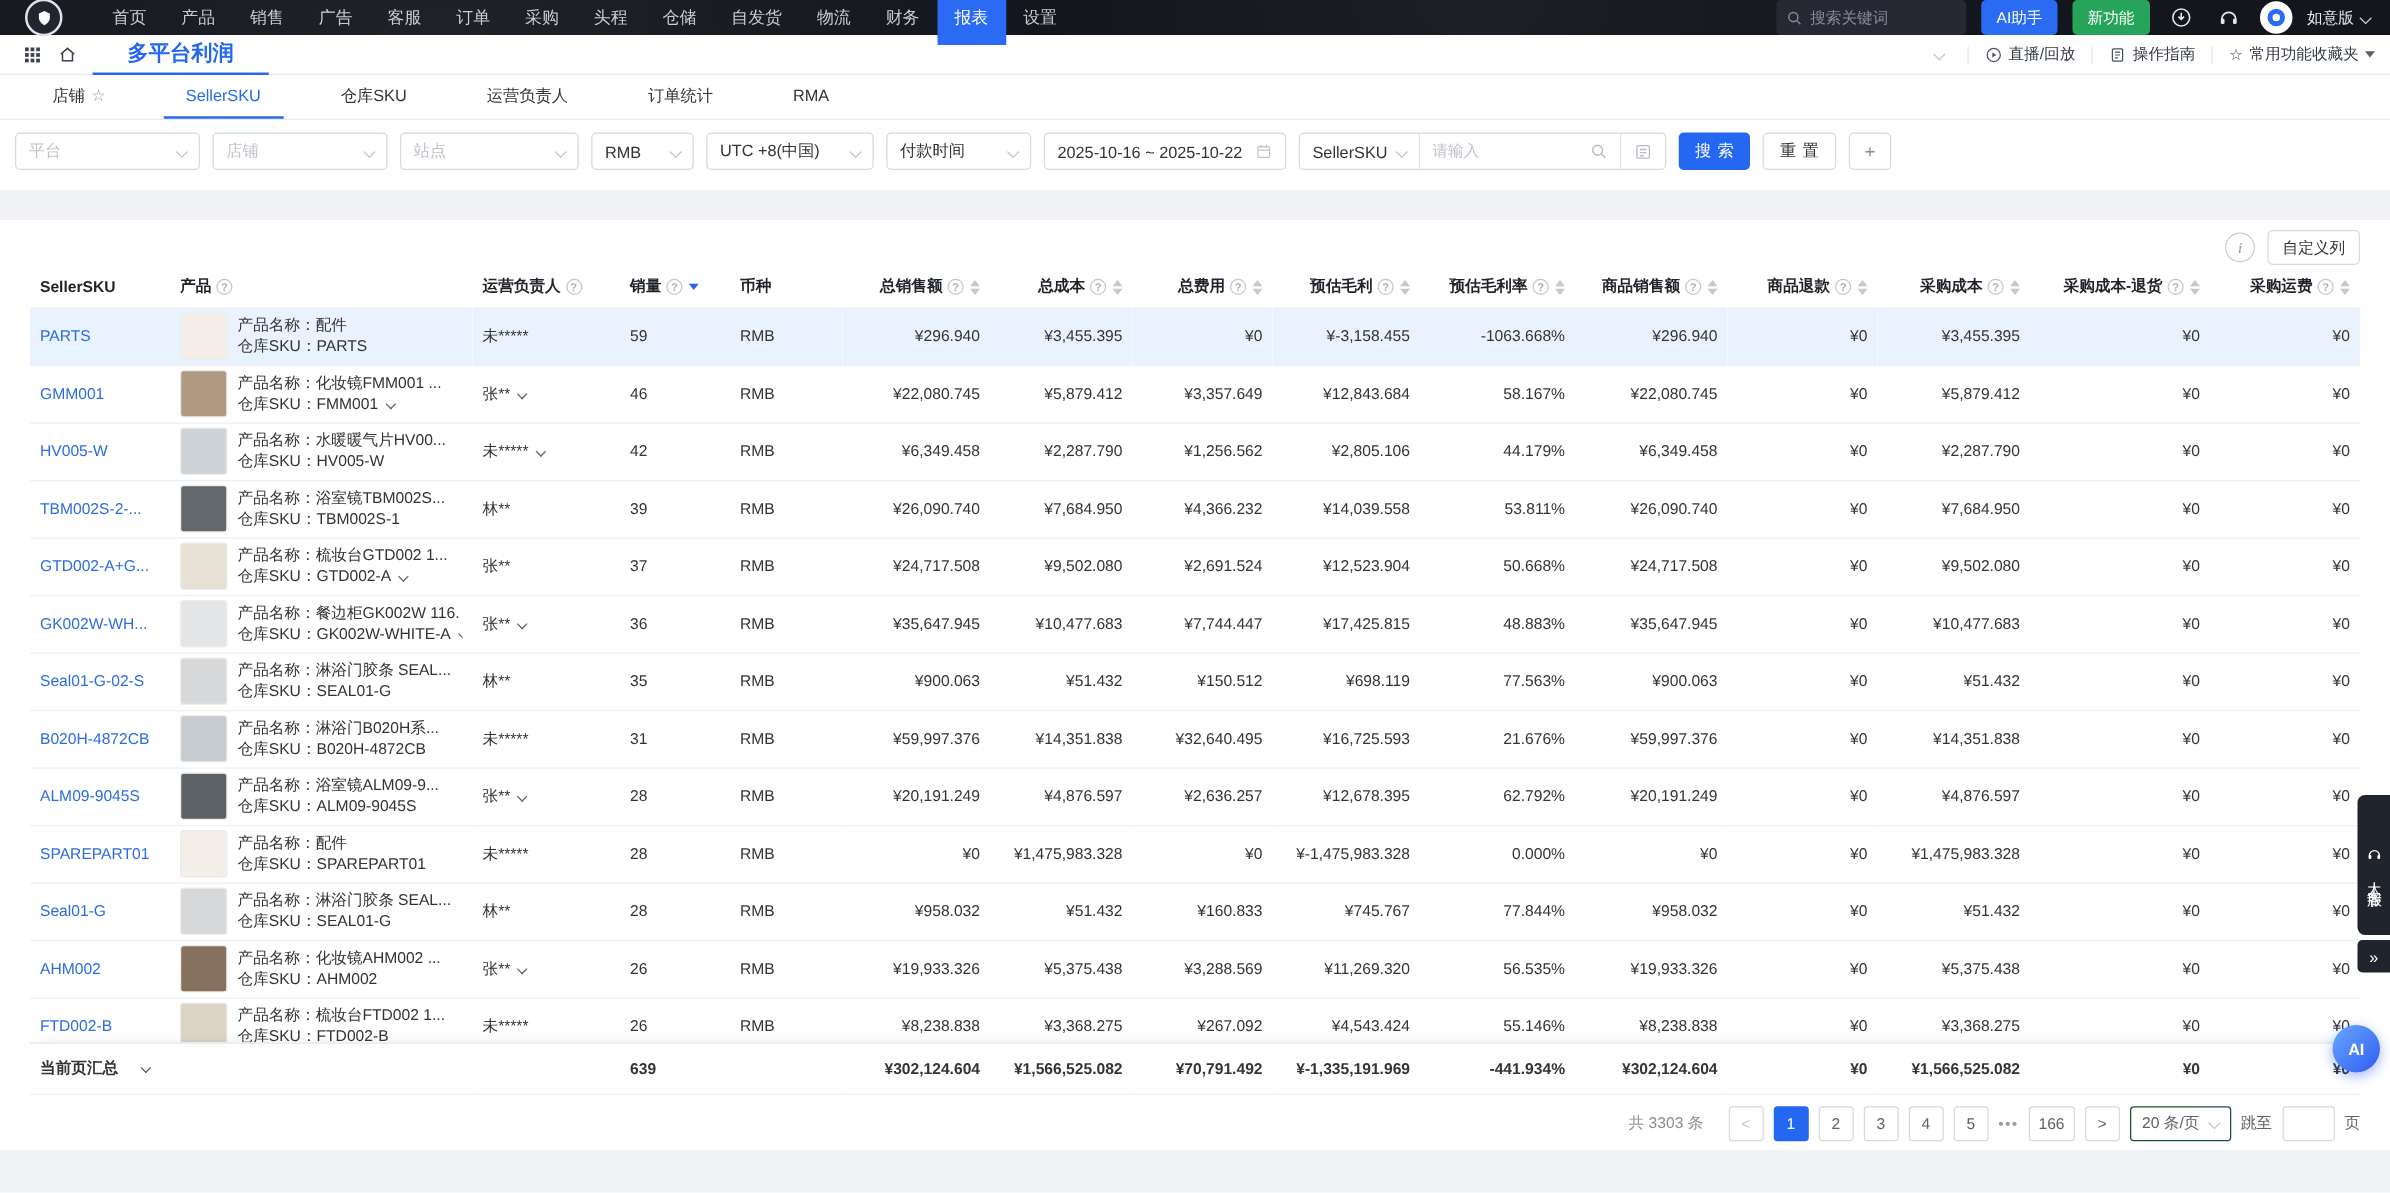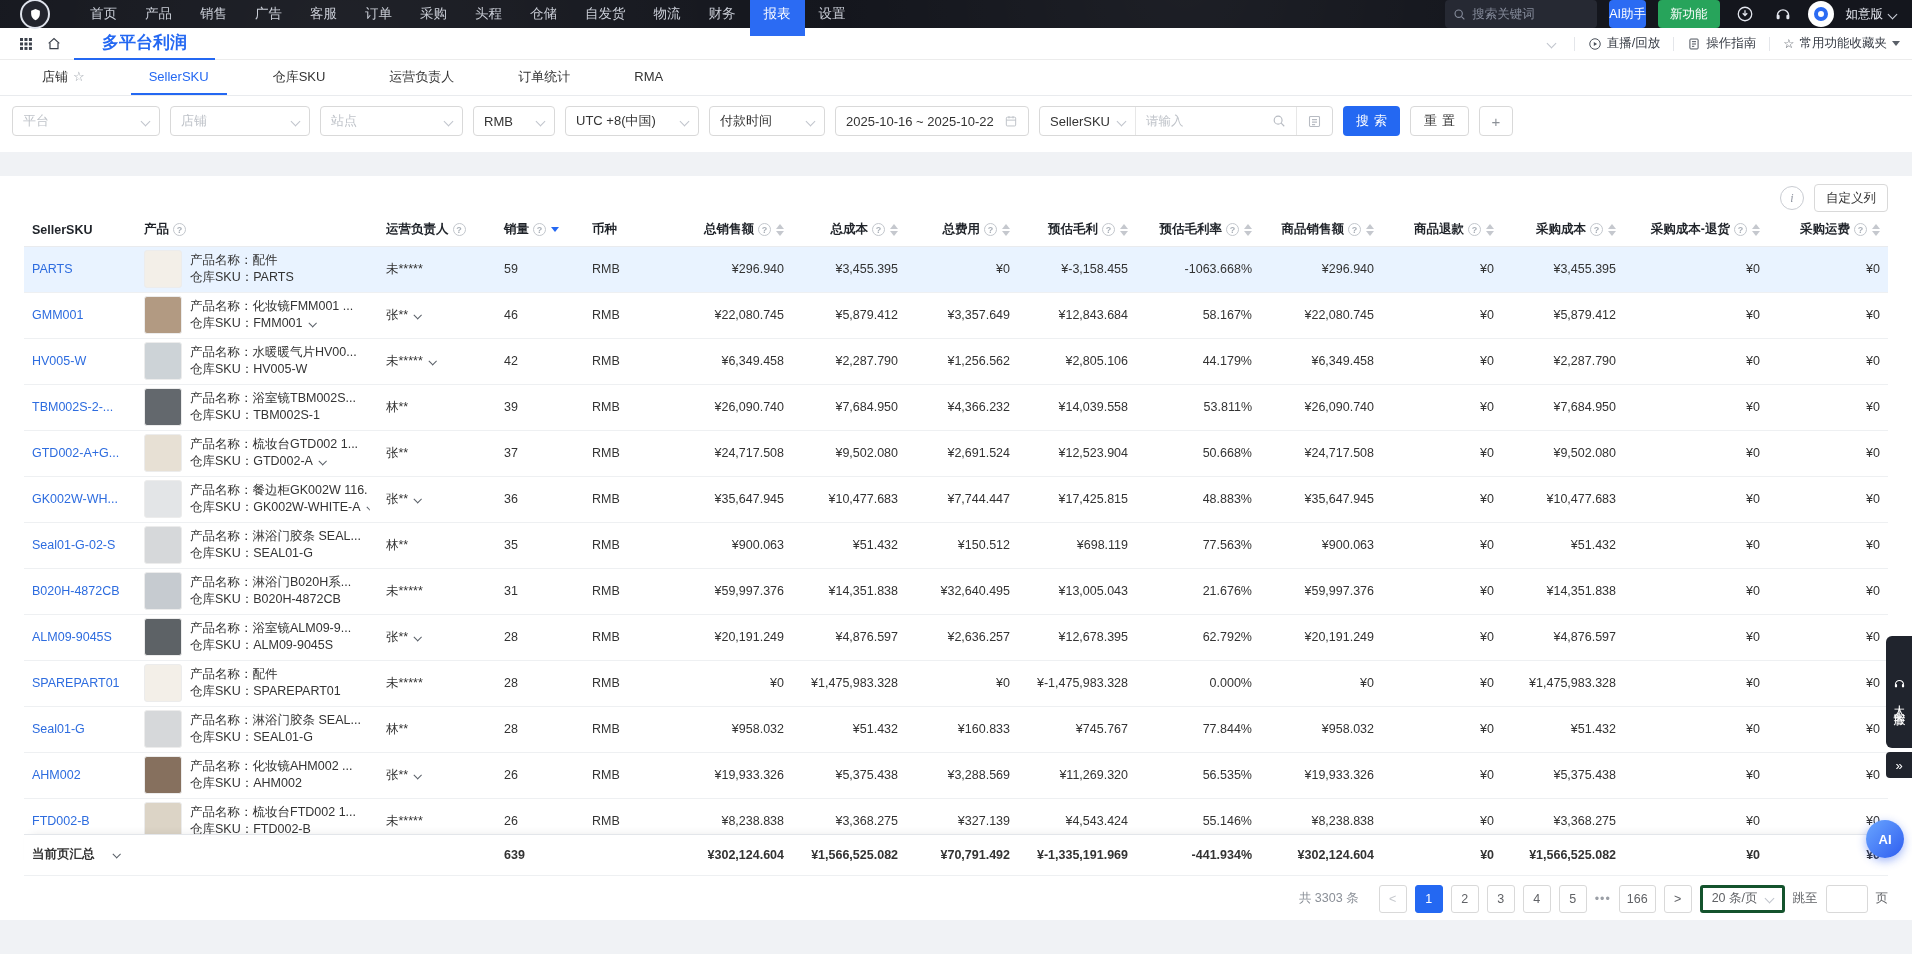--- a/index.html
+++ b/index.html
@@ -12,21 +12,21 @@
   .logo{width:30px;height:30px;border-radius:50%;border:2px solid #dfe3ec;background:#23252e;display:flex;align-items:center;justify-content:center;color:#fff;margin:0 26px 0 4px;flex:none}
   .logo svg{width:15px;height:15px}
   .nav-menu{display:flex;height:44px}
   .nav-item{color:#c9cdd6;padding:0 14px;line-height:44px;cursor:pointer;font-size:13.5px;white-space:nowrap}
   .nav-item.active{background:#2b6bf3;color:#fff}
   .nav-right{margin-left:auto;display:flex;align-items:center;gap:12px}
   .nav-search{width:152px;height:28px;background:#262933;border-radius:4px;display:flex;align-items:center;padding:0 8px;color:#858b9a;gap:6px}
   .nav-search svg{width:13px;height:13px;flex:none}
   .nav-search input{background:transparent;border:none;outline:none;color:#cfd3dc;width:112px;font-size:12.5px}
   .nav-search input::placeholder{color:#858b9a}
-  .btn-ai{background:#2b6bf3;color:#fff;height:28px;padding:0 0;border-radius:4px;line-height:28px;cursor:pointer;font-size:12.5px}
+  .btn-ai{background:#2b6bf3;color:#fff;height:28px;padding:0 12px;border-radius:4px;line-height:28px;cursor:pointer;font-size:12.5px}
   .btn-new{background:#27a45b;color:#fff;height:28px;padding:0 12px;border-radius:4px;line-height:28px;cursor:pointer;font-size:12.5px}
   .nav-cicon{width:26px;height:26px;border-radius:50%;display:flex;align-items:center;justify-content:center;color:#e3e6ee;cursor:pointer}
   .nav-cicon svg{width:18px;height:18px}
   .avatar{width:26px;height:26px;border-radius:50%;background:#fff;display:flex;align-items:center;justify-content:center;cursor:pointer}
   .avatar i{display:block;width:14px;height:14px;border-radius:50%;border:4px solid #2b6bf3}
   .ver{color:#e3e6ee;display:flex;align-items:center;gap:6px;cursor:pointer;font-size:12.5px}
 
   .chev{display:inline-block;width:7px;height:7px;border-right:1.4px solid #c0c4cc;border-bottom:1.4px solid #c0c4cc;transform:rotate(45deg);flex:none}
   .chev.white{border-color:#cfd3dc}
   .tri-down{width:0;height:0;border-left:4px solid transparent;border-right:4px solid transparent;border-top:5px solid #5a6068;display:inline-block}
@@ -90,21 +90,21 @@
   .summary{border-top:1px solid #e3e6ea;box-shadow:0 -6px 10px -7px rgba(0,0,0,.10);position:relative;background:#fff}
   .summary td{height:40px;padding:0 8px;font-weight:bold;font-size:12.5px;white-space:nowrap}
   .summary .lab{display:flex;align-items:center;gap:12px}
 
   .pager{display:flex;align-items:center;justify-content:flex-end;gap:8px;height:46px;color:#606266;font-size:12.5px}
   .pbtn{min-width:28px;height:28px;border:1px solid #d9d9d9;border-radius:3px;display:flex;align-items:center;justify-content:center;background:#fff;cursor:pointer;padding:0 7px}
   .pbtn.active{background:#2468f2;color:#fff;border-color:#2468f2}
   .pbtn.disabled{color:#c6c9ce;cursor:default}
   .pellip{color:#9b9fa6;letter-spacing:1px}
   .ptotal{color:#8a8f97;margin-right:12px}
-  .psize{height:28px;border:3px solid #14532d;border-radius:3px;display:flex;align-items:center;gap:8px;padding:0 9px;cursor:pointer;background:#fff}
+  .psize{height:28px;border:1px solid #14532d;border-radius:3px;display:flex;align-items:center;gap:8px;padding:0 9px;cursor:pointer;background:#fff}
   .jump-input{width:42px;height:28px;border:1px solid #d9d9d9;border-radius:3px;outline:none;padding:0 6px;font-size:12.5px}
 
   
   .svc-tab{position:absolute;right:0;top:636px;width:26px;height:112px;background:#20242d;border-radius:6px 0 0 6px;display:flex;flex-direction:column;align-items:center;justify-content:center;gap:6px;color:#fff;cursor:pointer;z-index:30}
   .svc-tab svg{width:13px;height:13px}
   .svc-tab .vtxt{writing-mode:vertical-rl;font-size:12px;letter-spacing:3px}
   .collapse-tab{position:absolute;right:0;top:752px;width:26px;height:26px;background:#20242d;border-radius:4px 0 0 4px;color:#fff;display:flex;align-items:center;justify-content:center;cursor:pointer;font-size:13px;z-index:30}
   .ai-fab{position:absolute;right:8px;top:820px;width:38px;height:38px;border-radius:50%;background:linear-gradient(135deg,#6aa6ff,#2e5df0);color:#fff;display:flex;align-items:center;justify-content:center;font-weight:bold;font-size:13px;box-shadow:0 3px 10px rgba(46,93,240,.45);cursor:pointer;z-index:30}
 </style>
 </head>
@@ -552,21 +552,21 @@
                   <div class="l">仓库SKU：B020H-4872CB</div>
                 </div>
               </div>
             </td>
             <td><span>未*****</span></td>
             <td>31</td>
             <td>RMB</td>
             <td class="num">¥59,997.376</td>
             <td class="num">¥14,351.838</td>
             <td class="num">¥32,640.495</td>
-            <td class="num">¥13,005.043</td>
+            <td class="num">¥16,725.593</td>
             <td class="num">21.676%</td>
             <td class="num">¥59,997.376</td>
             <td class="num">¥0</td>
             <td class="num">¥14,351.838</td>
             <td class="num">¥0</td>
             <td class="num">¥0</td>
           </tr>
           <tr>
             <td><span class="sku-link">ALM09-9045S</span></td>
             <td>
@@ -676,21 +676,21 @@
                   <div class="l">产品名称：梳妆台FTD002 1...</div>
                   <div class="l">仓库SKU：FTD002-B</div>
                 </div>
               </div>
             </td>
             <td><span>未*****</span></td>
             <td>26</td>
             <td>RMB</td>
             <td class="num">¥8,238.838</td>
             <td class="num">¥3,368.275</td>
-            <td class="num">¥327.139</td>
+            <td class="num">¥267.092</td>
             <td class="num">¥4,543.424</td>
             <td class="num">55.146%</td>
             <td class="num">¥8,238.838</td>
             <td class="num">¥0</td>
             <td class="num">¥3,368.275</td>
             <td class="num">¥0</td>
             <td class="num">¥0</td>
           </tr>
         </tbody>
     </table>

